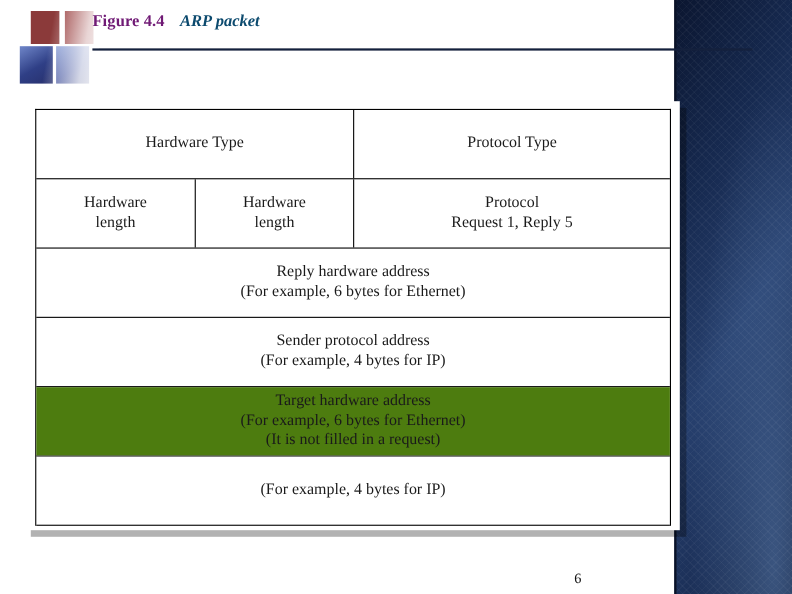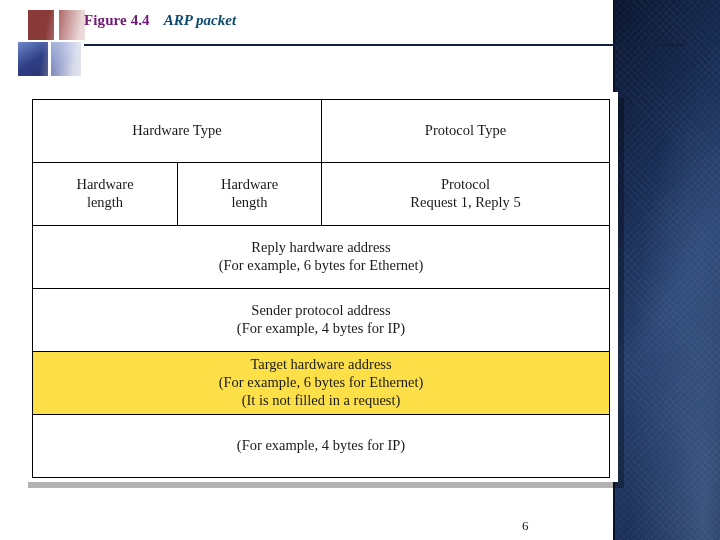--- a/index.html
+++ b/index.html
@@ -150,21 +150,21 @@
     color: #1a1a1a;
     line-height: 1.22;
     padding: 2px 4px;
   }
   .pcell + .pcell { border-left: 1px solid #000000; }
   .pcell .ln { display: block; white-space: nowrap; }
   .h-row   { height: 63px; }
   .w-50    { width: 50%; }
   .w-25    { width: 25%; text-align: right; }
   .w-full  { width: 100%; }
-  .highlight { background: #fde047; }
+  .highlight { background: #4d7c0f; }
 
   
   .page-num {
     position: absolute;
     left: 522px;
     top: 518px;
     font-family: "Liberation Serif", serif;
     font-size: 13px;
     color: #111111;
   }

